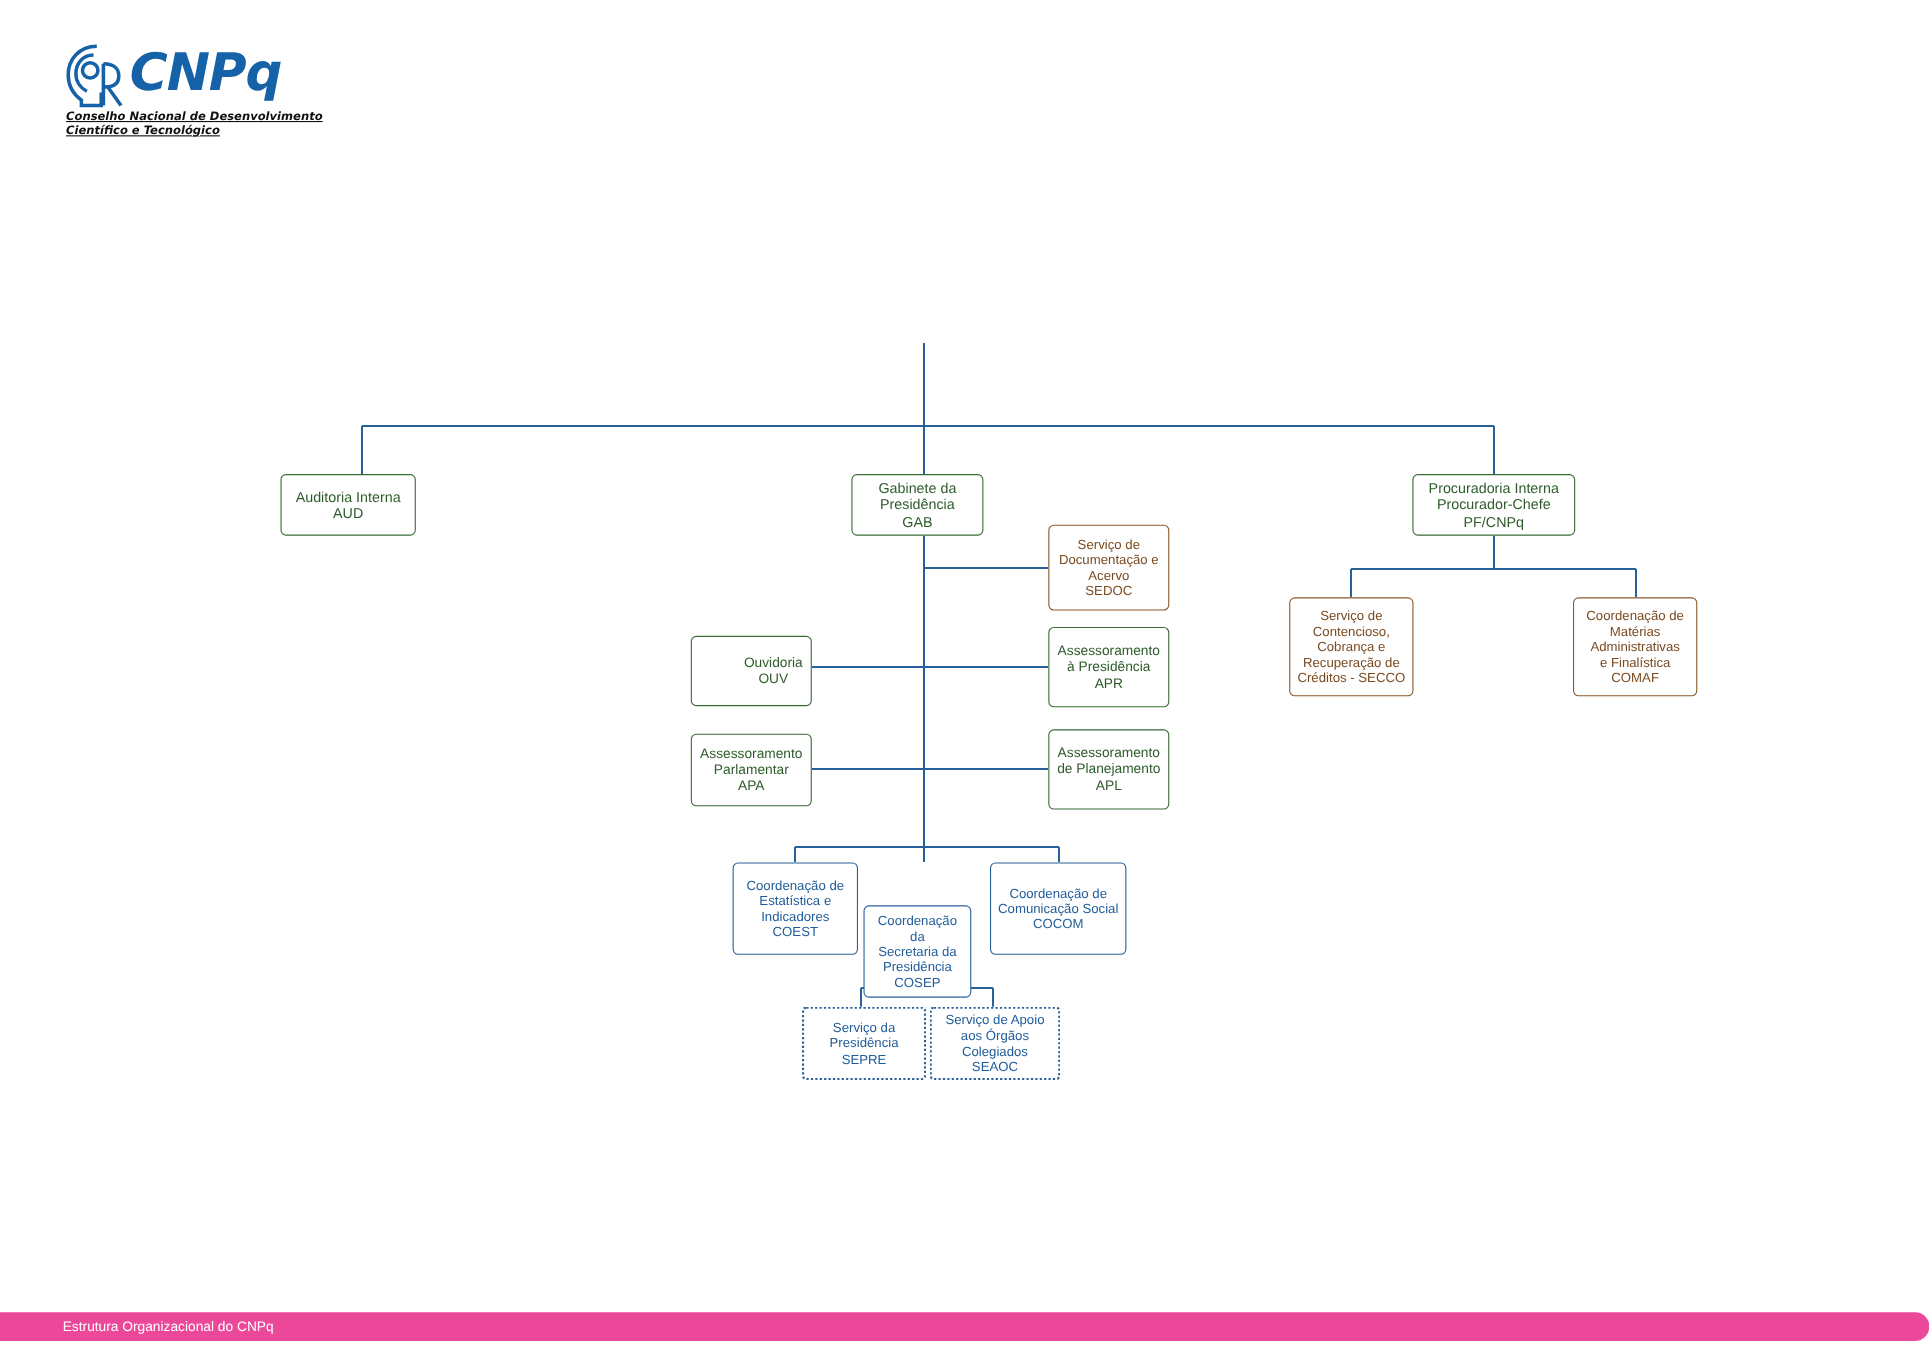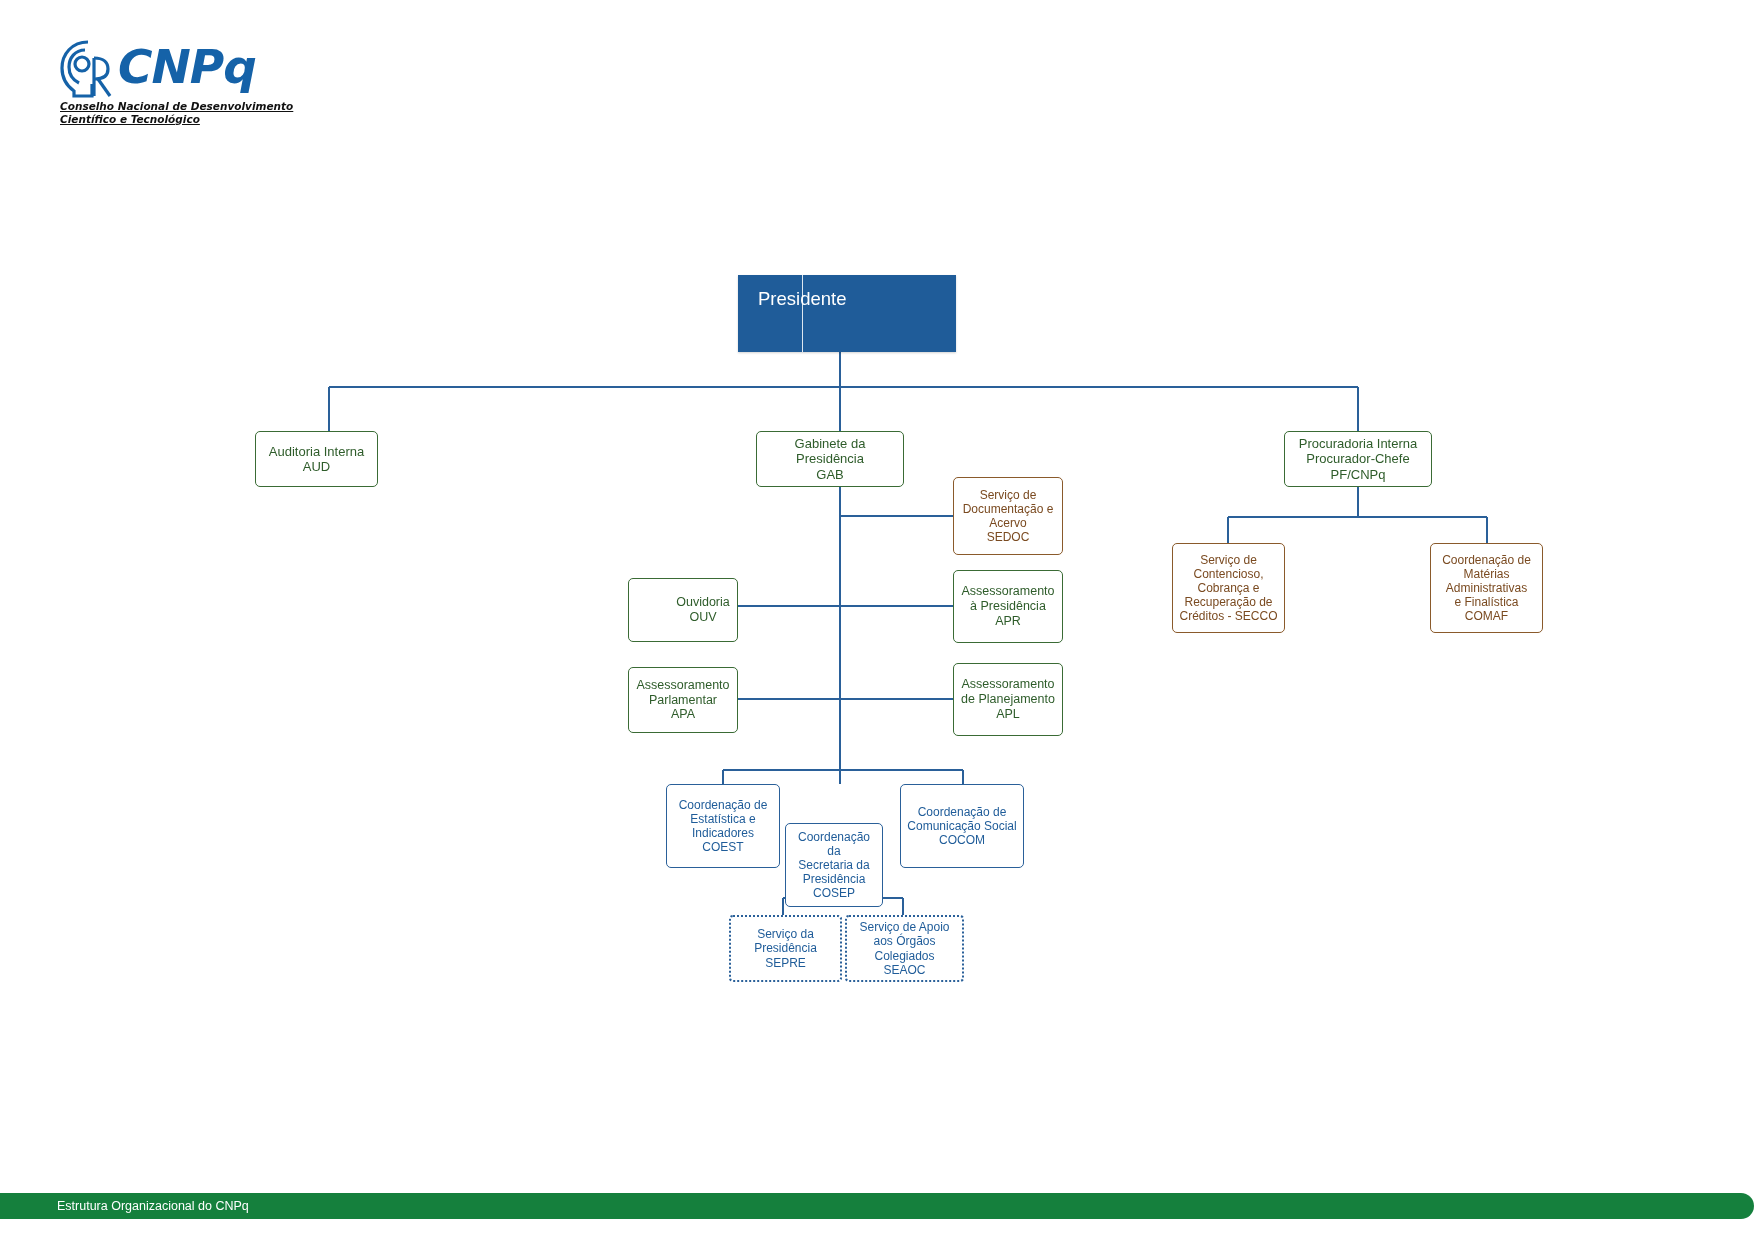--- a/index.html
+++ b/index.html
@@ -147,21 +147,21 @@
   }
   .node.dotted .label { font-size: 12px; }
 
   
   #footer-bar {
     position: absolute;
     left: 0;
     bottom: 22px;
     width: 1754px;
     height: 26px;
-    background: #15803d;
+    background: #ec4899;
     border-top-right-radius: 13px;
     border-bottom-right-radius: 13px;
     text-align: center;
   }
   #footer-bar .footer-text {
     position: absolute;
     left: 57px;
     top: 0;
     height: 26px;
     line-height: 26px;
@@ -220,31 +220,27 @@
       <path d="M783 898 L783 915"></path>
       <path d="M903 898 L903 915"></path>
 
       <path d="M1358 487 L1358 517"></path>
       <path d="M1228 517 L1487 517"></path>
       <path d="M1228 517 L1228 543"></path>
       <path d="M1487 517 L1487 543"></path>
     </g>
   </svg>
 
-  <div class="node root" style="left:738px; top:275px; width:218px; height:77px;">
-    <span class="root-stripe"></span>
-    <span class="label">Presidente</span>
-  </div>
 
   <div class="node green lvl1" style="left:255px; top:431px; width:123px; height:56px;">
     <span class="label">Auditoria Interna
 AUD</span>
   </div>
 
-  <div class="node green lvl1" style="left:756px; top:431px; width:148px; height:56px;">
+  <div class="node green lvl1" style="left:774px; top:431px; width:120px; height:56px;">
     <span class="label">Gabinete da Presidência
 GAB</span>
   </div>
 
   <div class="node green lvl1" style="left:1284px; top:431px; width:148px; height:56px;">
     <span class="label">Procuradoria Interna
 Procurador-Chefe
 PF/CNPq</span>
   </div>
 

